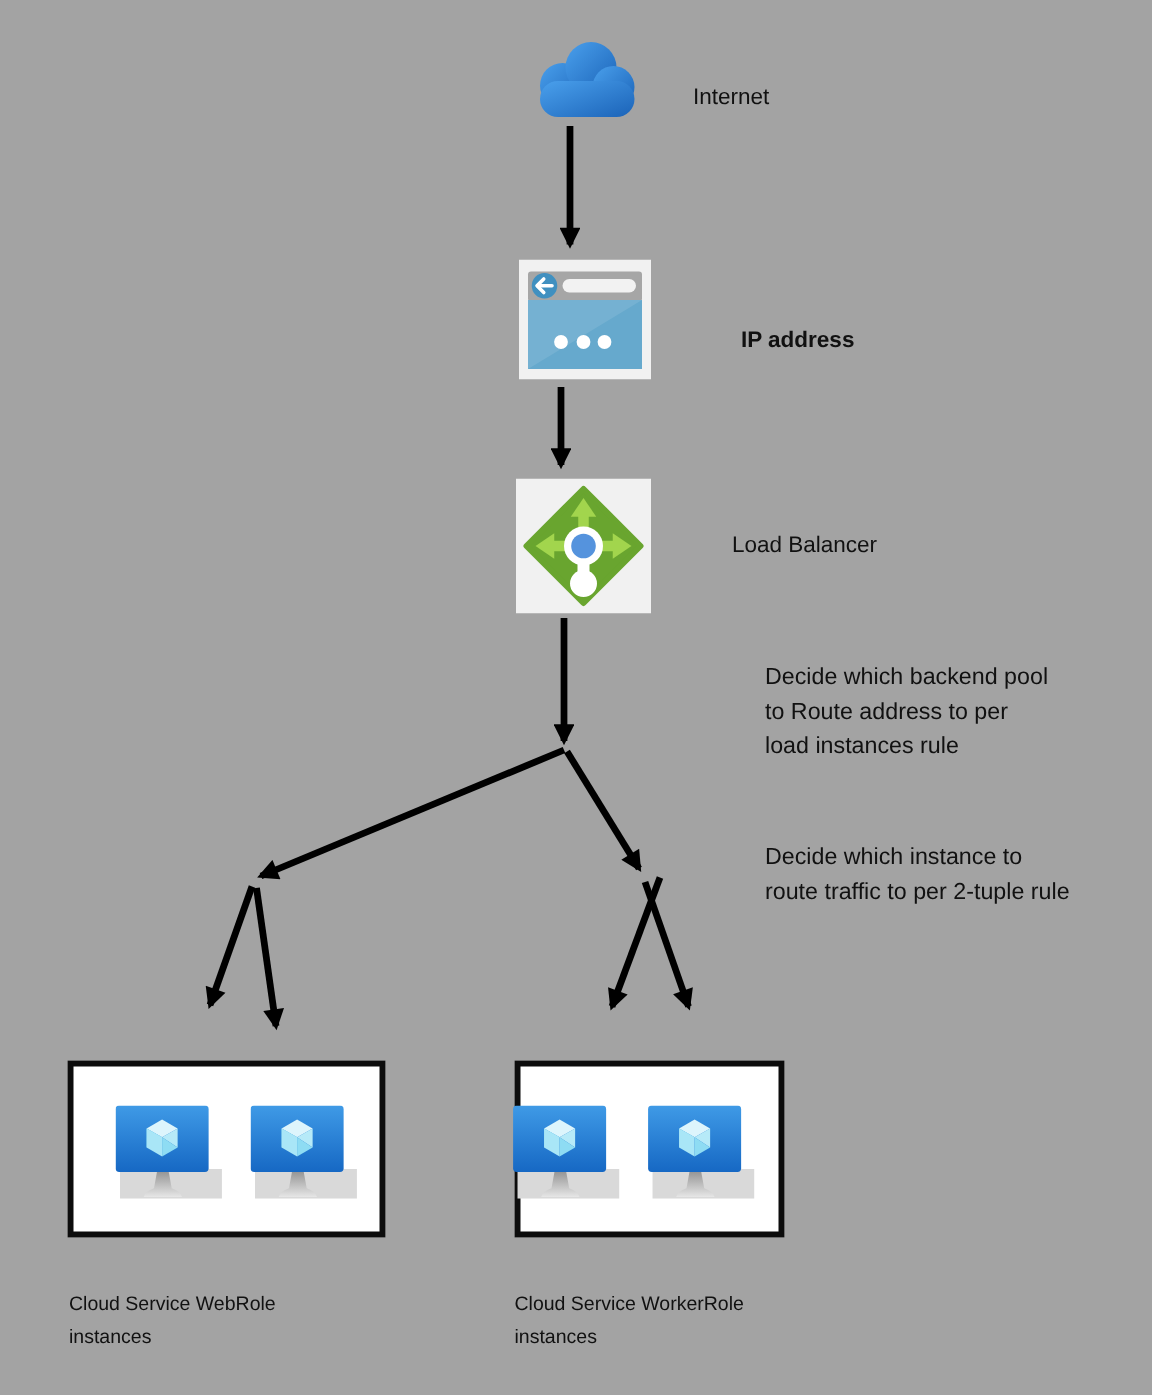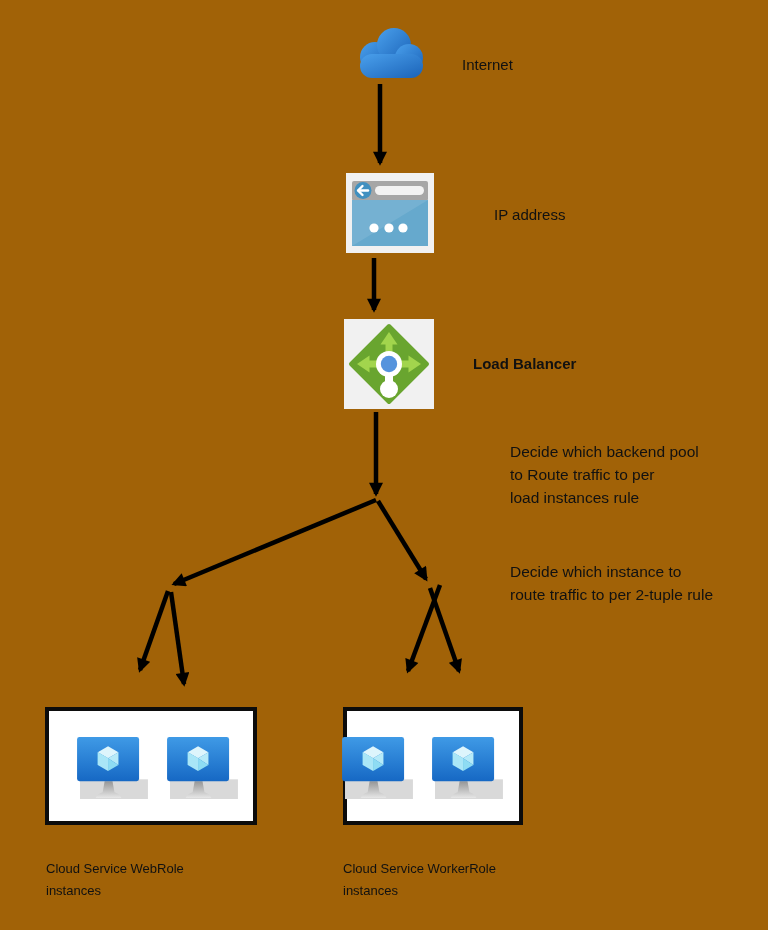--- a/index.html
+++ b/index.html
@@ -1,19 +1,19 @@
 <!DOCTYPE html>
 <html><head>
 <meta charset="utf-8">
 <style>
   html,body{margin:0;padding:0;background:#ffffff;}
   .canvas{
     position:relative;
     width:768px;height:930px;
-    background:#a16207;
+    background:#a3a3a3;
     font-family:"Liberation Sans", sans-serif;
     color:#1a1a1a;
     overflow:hidden;
   }
   .abs{position:absolute;}
   .node-label{
     font-size:15px;
     line-height:20px;
     color:#111;
     white-space:nowrap;
@@ -95,43 +95,43 @@
     <g stroke="#ffffff" stroke-width="2.4" fill="none" stroke-linecap="round" stroke-linejoin="round">
       <line x1="22" y1="17.5" x2="12.5" y2="17.5"></line>
       <polyline points="16.5,13 12,17.5 16.5,22"></polyline>
     </g>
     <g fill="#ffffff">
       <circle cx="28" cy="55" r="4.6"></circle>
       <circle cx="43" cy="55" r="4.6"></circle>
       <circle cx="57" cy="55" r="4.6"></circle>
     </g>
   </svg>
-  <div class="abs node-label" style="left:494px;top:205px;">IP address</div>
+  <div class="abs node-label" style="left:494px;top:217px;font-weight:bold;">IP address</div>
 
   <svg class="abs" style="left:344px;top:319px;" width="90" height="90" viewBox="0 0 90 90">
     <rect x="0" y="0" width="90" height="90" fill="#f1f1f1"></rect>
     <polygon points="45,7 83,45 45,83 7,45" fill="#69a52f" stroke="#69a52f" stroke-width="4" stroke-linejoin="round"></polygon>
     <g fill="#a2d54d">
       <polygon points="45,13 53.5,25.5 36.5,25.5"></polygon>
       <rect x="41.5" y="24" width="7" height="20"></rect>
       <polygon points="13,45 25.5,36.5 25.5,53.5"></polygon>
       <rect x="24" y="41.5" width="20" height="7"></rect>
       <polygon points="77,45 64.5,36.5 64.5,53.5"></polygon>
       <rect x="46" y="41.5" width="20" height="7"></rect>
     </g>
     <rect x="41" y="45" width="8" height="24" fill="#ffffff"></rect>
     <circle cx="45" cy="70" r="9" fill="#ffffff"></circle>
     <circle cx="45" cy="45" r="13" fill="#ffffff"></circle>
     <circle cx="45" cy="45" r="8.2" fill="#5593dd"></circle>
   </svg>
-  <div class="abs node-label" style="left:473px;top:354px;font-weight:bold;">Load Balancer</div>
+  <div class="abs node-label" style="left:488px;top:354px;">Load Balancer</div>
 
   <div class="abs note" style="left:494px;top:440px;">
     <div>Decide which backend pool</div>
-    <div>to Route traffic to per</div>
+    <div>to Route address to per</div>
     <div>load instances rule</div>
   </div>
 
   <div class="abs note" style="left:494px;top:560px;">
     <div>Decide which instance to</div>
     <div>route traffic to per 2-tuple rule</div>
   </div>
 
   <div class="group-box" style="left:45px;top:707px;width:212px;height:118px;"></div>
 

